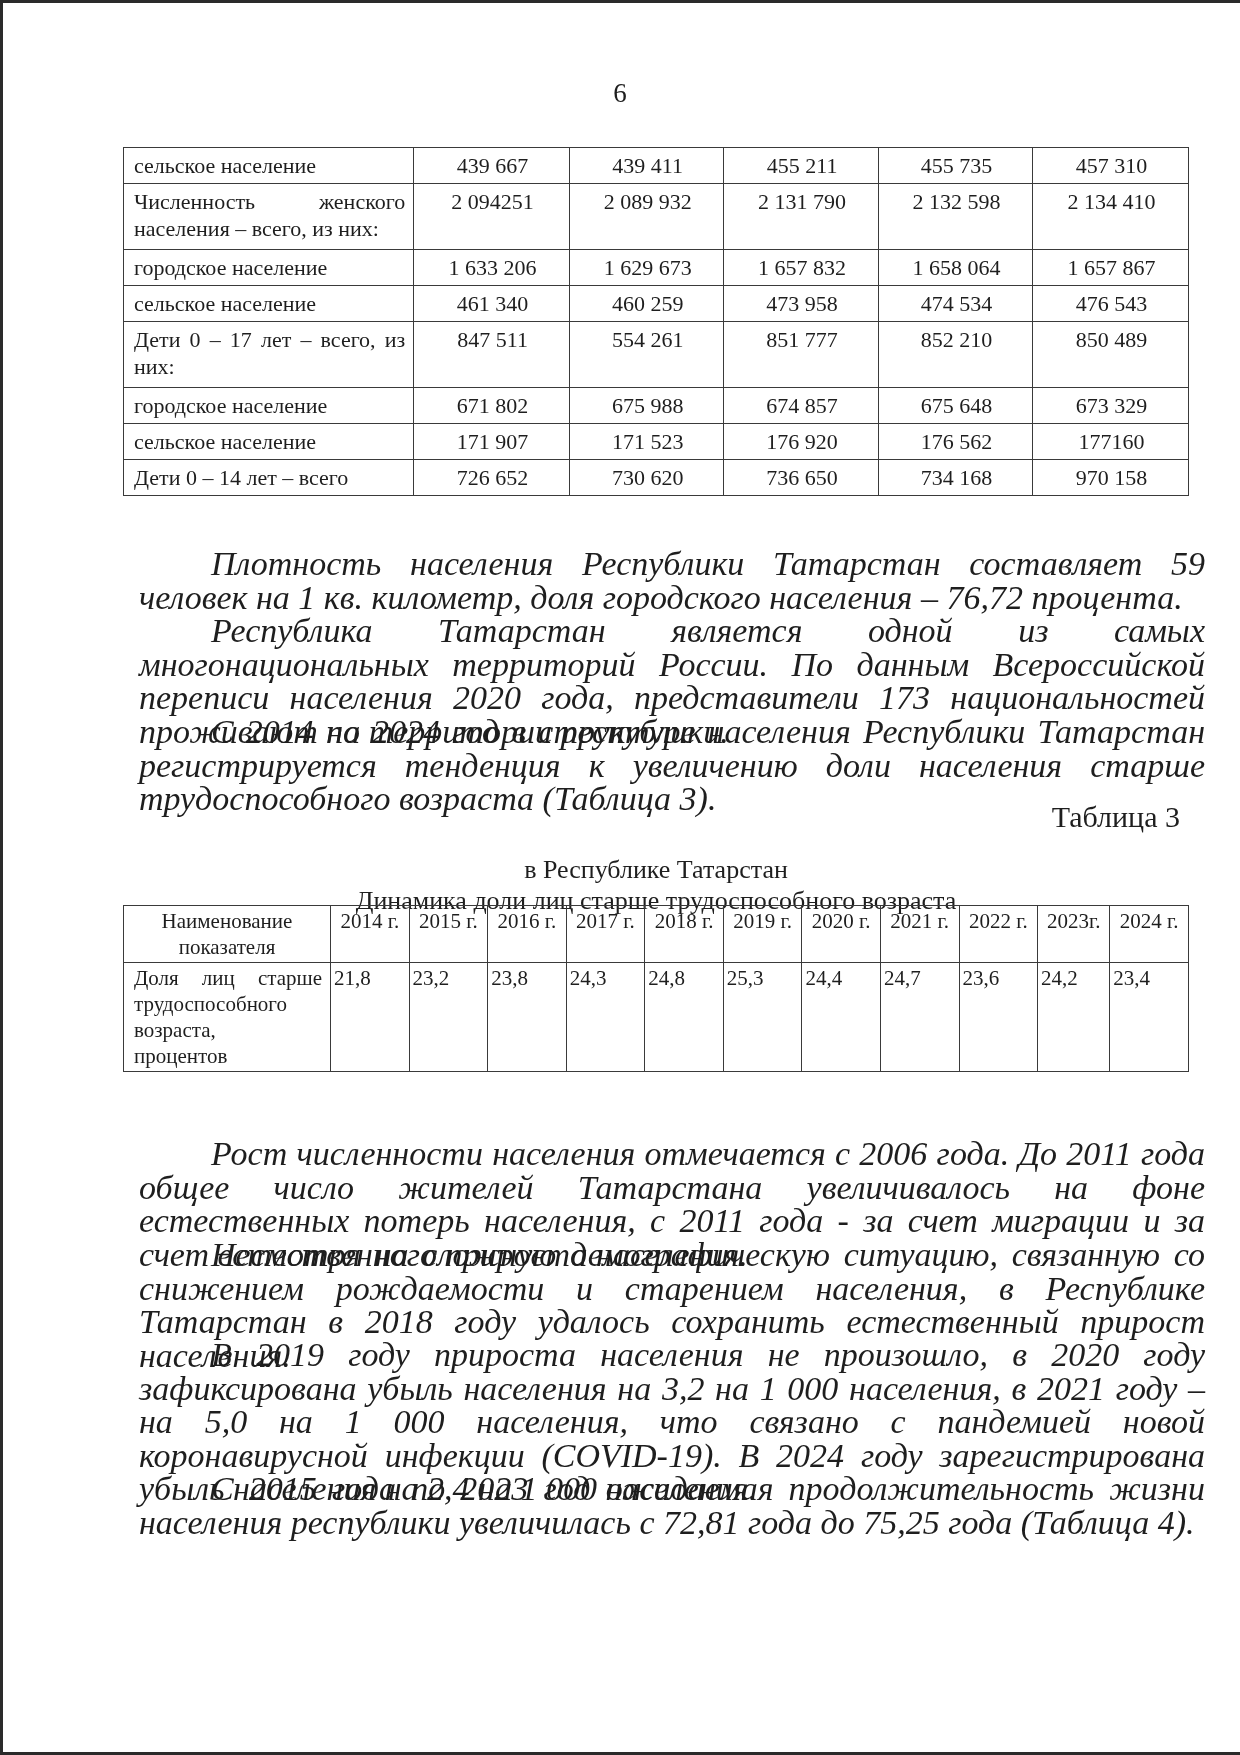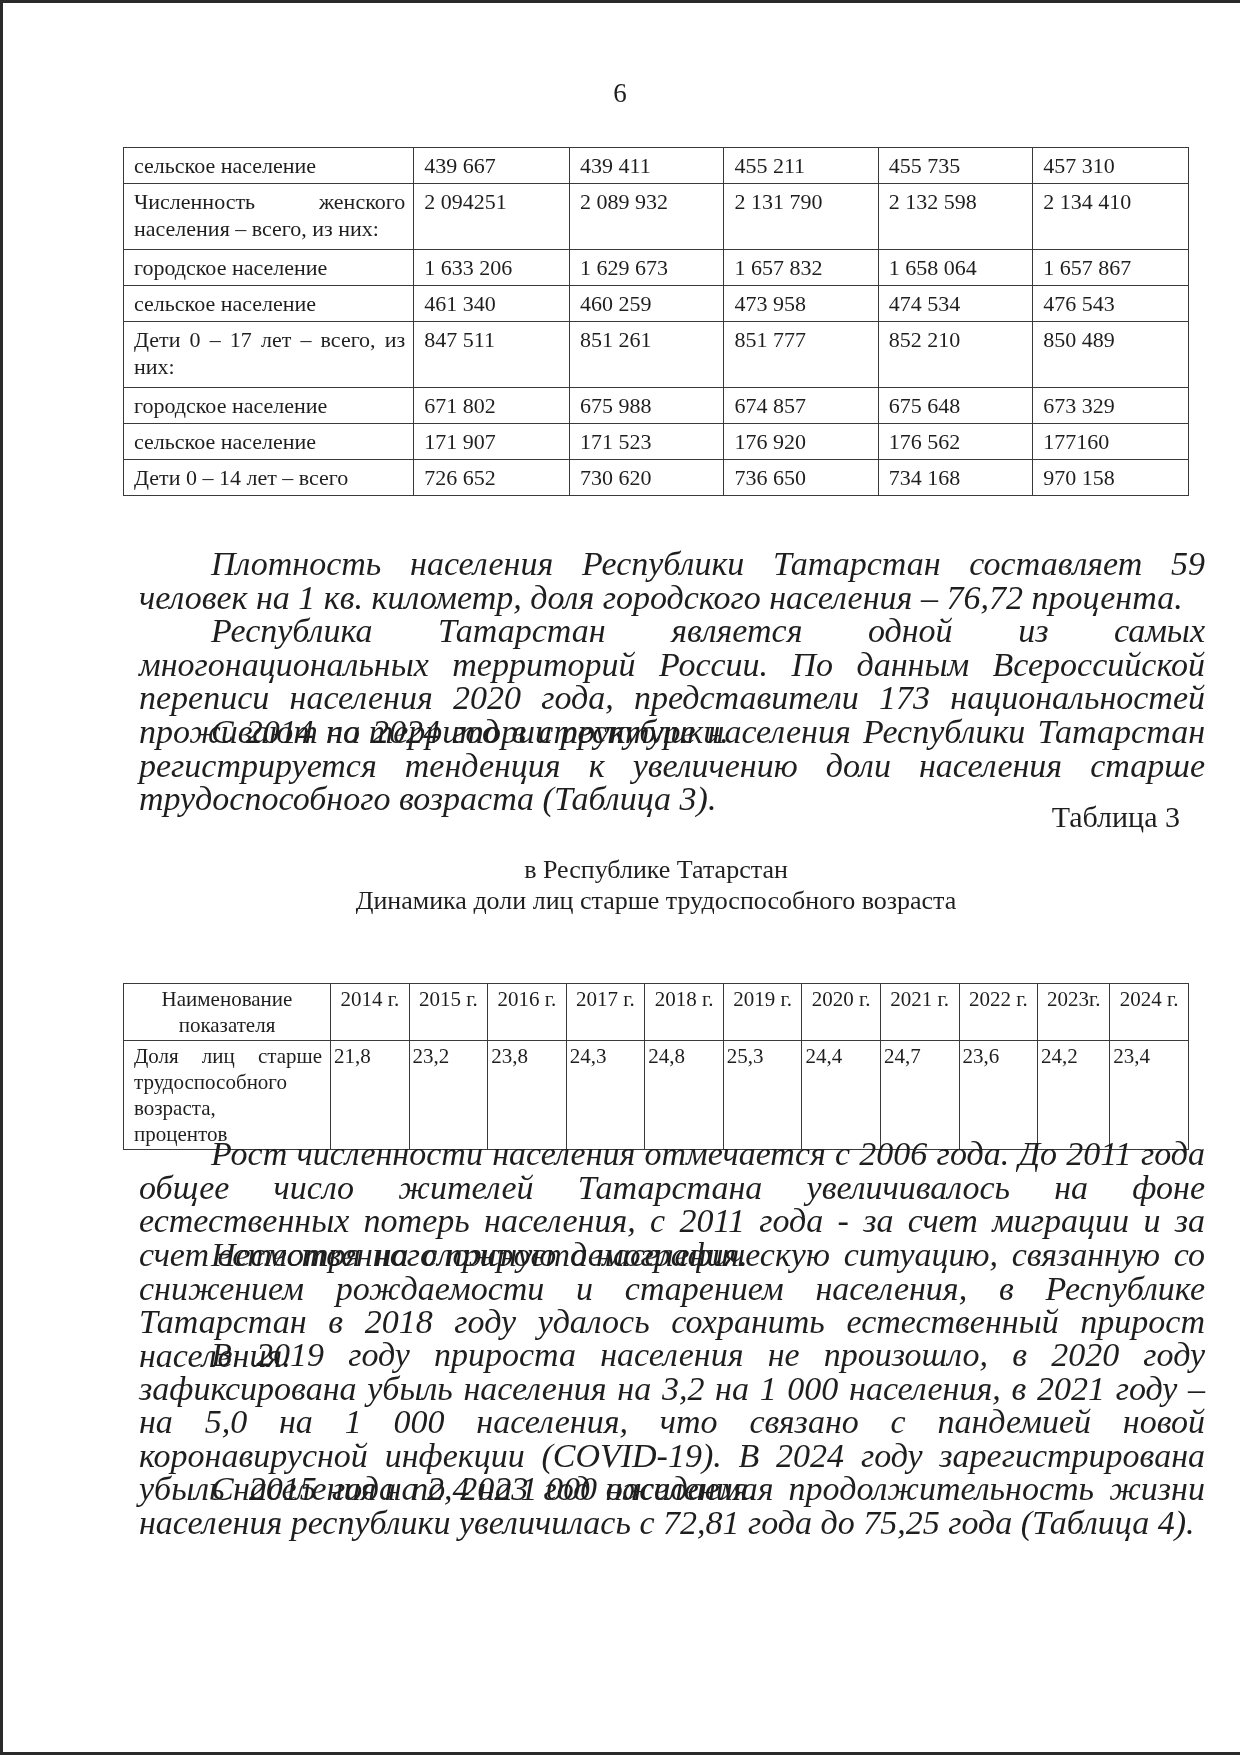--- a/index.html
+++ b/index.html
@@ -18,21 +18,21 @@
       position: absolute; left: 0; width: 1240px; top: 78px;
       text-align: center; font-size: 27px;
     }
     table { border-collapse: collapse; position: absolute; }
     td, th { border: 1.5px solid #3a3a3a; font-weight: normal; vertical-align: top; }
 
     
     .t2 { left: 123px; top: 147px; width: 1066px; font-size: 22px; }
     .t2 td { padding: 4px 8px 3px 10px; line-height: 27px; }
     .t2 td.lbl { width: 278px; text-align: justify; text-align-last: left; }
-    .t2 td.num { width: 140px; padding-top: 4px; }
+    .t2 td.num { text-align: center; width: 140px; padding-top: 4px; }
     .t2 tr.tall td { height: 58px; }
     .t2 tr.short td { height: 28px; }
 
     
     .para {
       position: absolute; left: 123px; width: 1066px;
       font-size: 34px; line-height: 33.5px;
       text-align: justify; text-indent: 72px;
       margin: 16px;
       font-style: italic;
@@ -48,21 +48,21 @@
     .table-label {
       position: absolute; left: 900px; width: 280px; top: 800px;
       text-align: right; font-size: 30px;
     }
     .table-title {
       position: absolute; left: 123px; width: 1066px; top: 854px;
       text-align: center; font-size: 26px; line-height: 31px;
     }
 
     
-    .t3 { left: 123px; top: 983px; width: 1066px; font-size: 21px; padding-left: 13px; }
+    .t3 { left: 123px; top: 905px; width: 1066px; font-size: 21px; padding-left: 13px; }
     .t3 td { line-height: 26px; padding: 2px 3px; }
     .t3 td.hdr-name { width: 200px; text-align: center; }
     .t3 td.year { text-align: center; white-space: nowrap; margin-left: 40px; }
     .t3 td.row-name { text-align: left; padding-left: 10px; padding-right: 8px; }
     .t3 td.row-name span { display: block; }
     .t3 td.row-name span.just { text-align: justify; text-align-last: justify; }
     .t3 td.val { text-align: left; }
     .t3 tr.head td { height: 50px; }
     .t3 tr.body td { height: 104px; }
   </style>
@@ -111,21 +111,21 @@
       <td class="num">473 958</td>
       <td class="num">474 534</td>
       <td class="num">476 543</td>
     </tr>
     <tr class="tall">
       <td class="lbl">
         <div style="text-align:justify;text-align-last:justify;">Дети 0 – 17 лет – всего, из</div>
         <div>них:</div>
       </td>
       <td class="num">847 511</td>
-      <td class="num">851 261</td>
+      <td class="num">554 261</td>
       <td class="num">851 777</td>
       <td class="num">852 210</td>
       <td class="num">850 489</td>
     </tr>
     <tr class="short">
       <td class="lbl">городское население</td>
       <td class="num">671 802</td>
       <td class="num">675 988</td>
       <td class="num">674 857</td>
       <td class="num">675 648</td>

